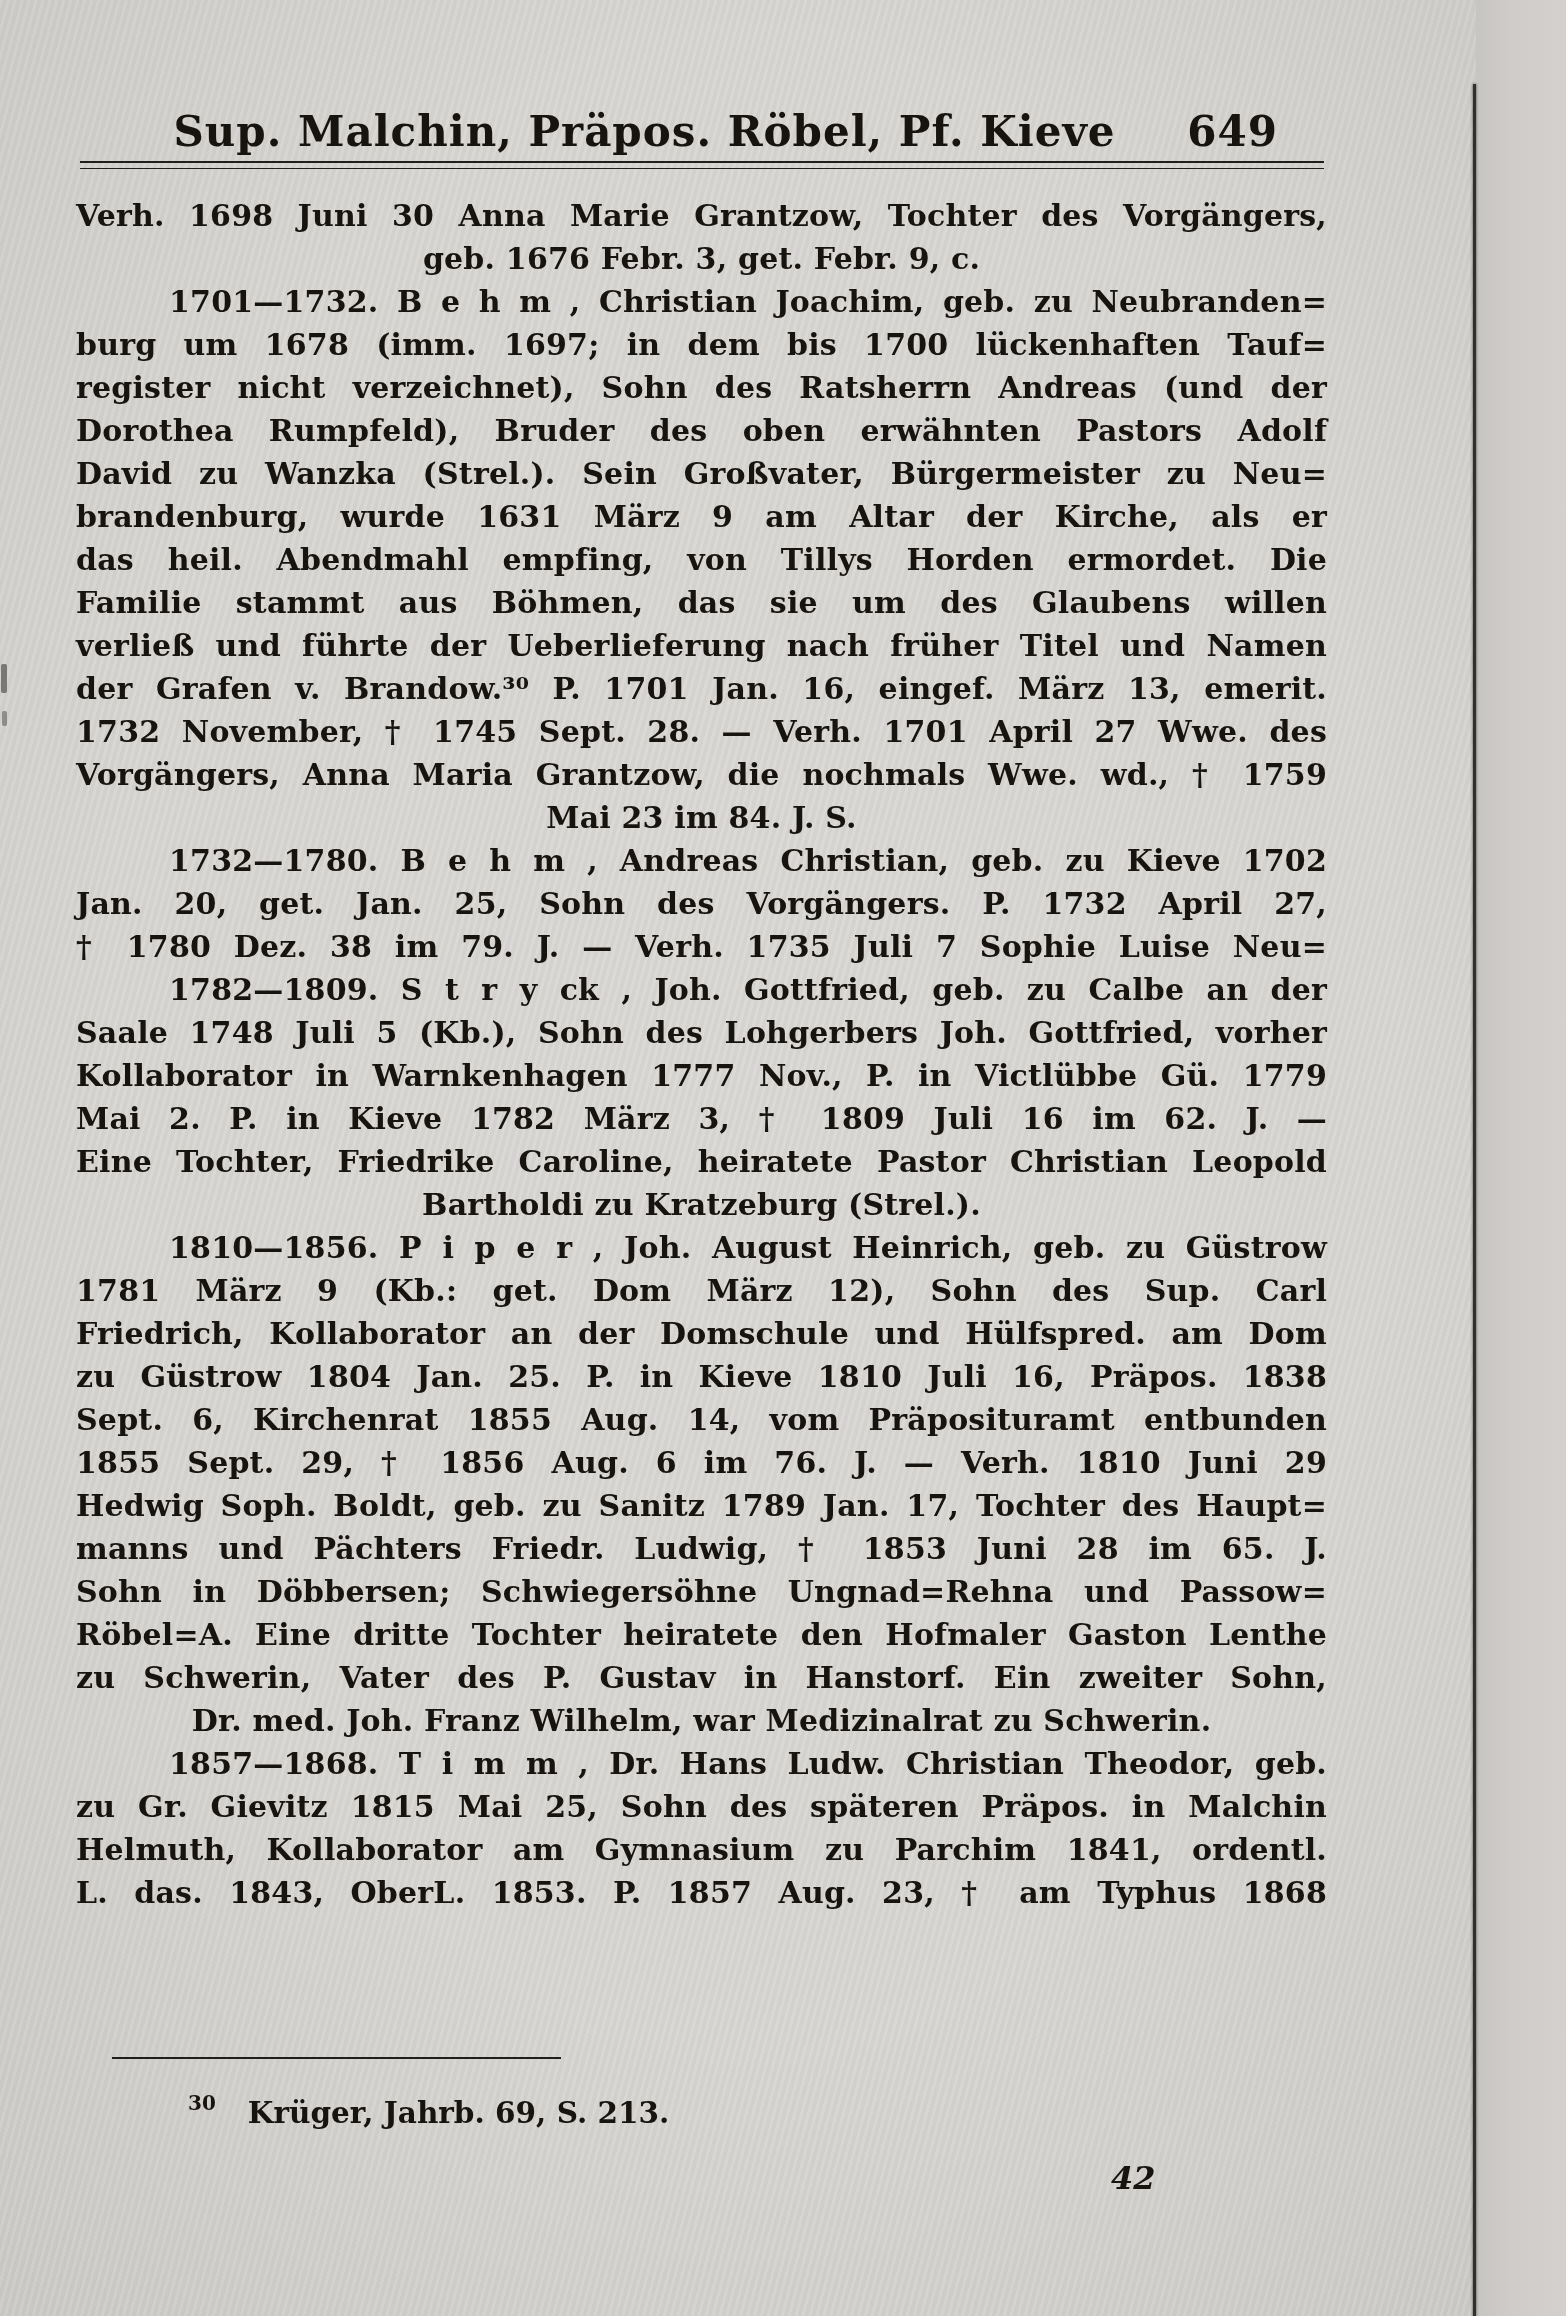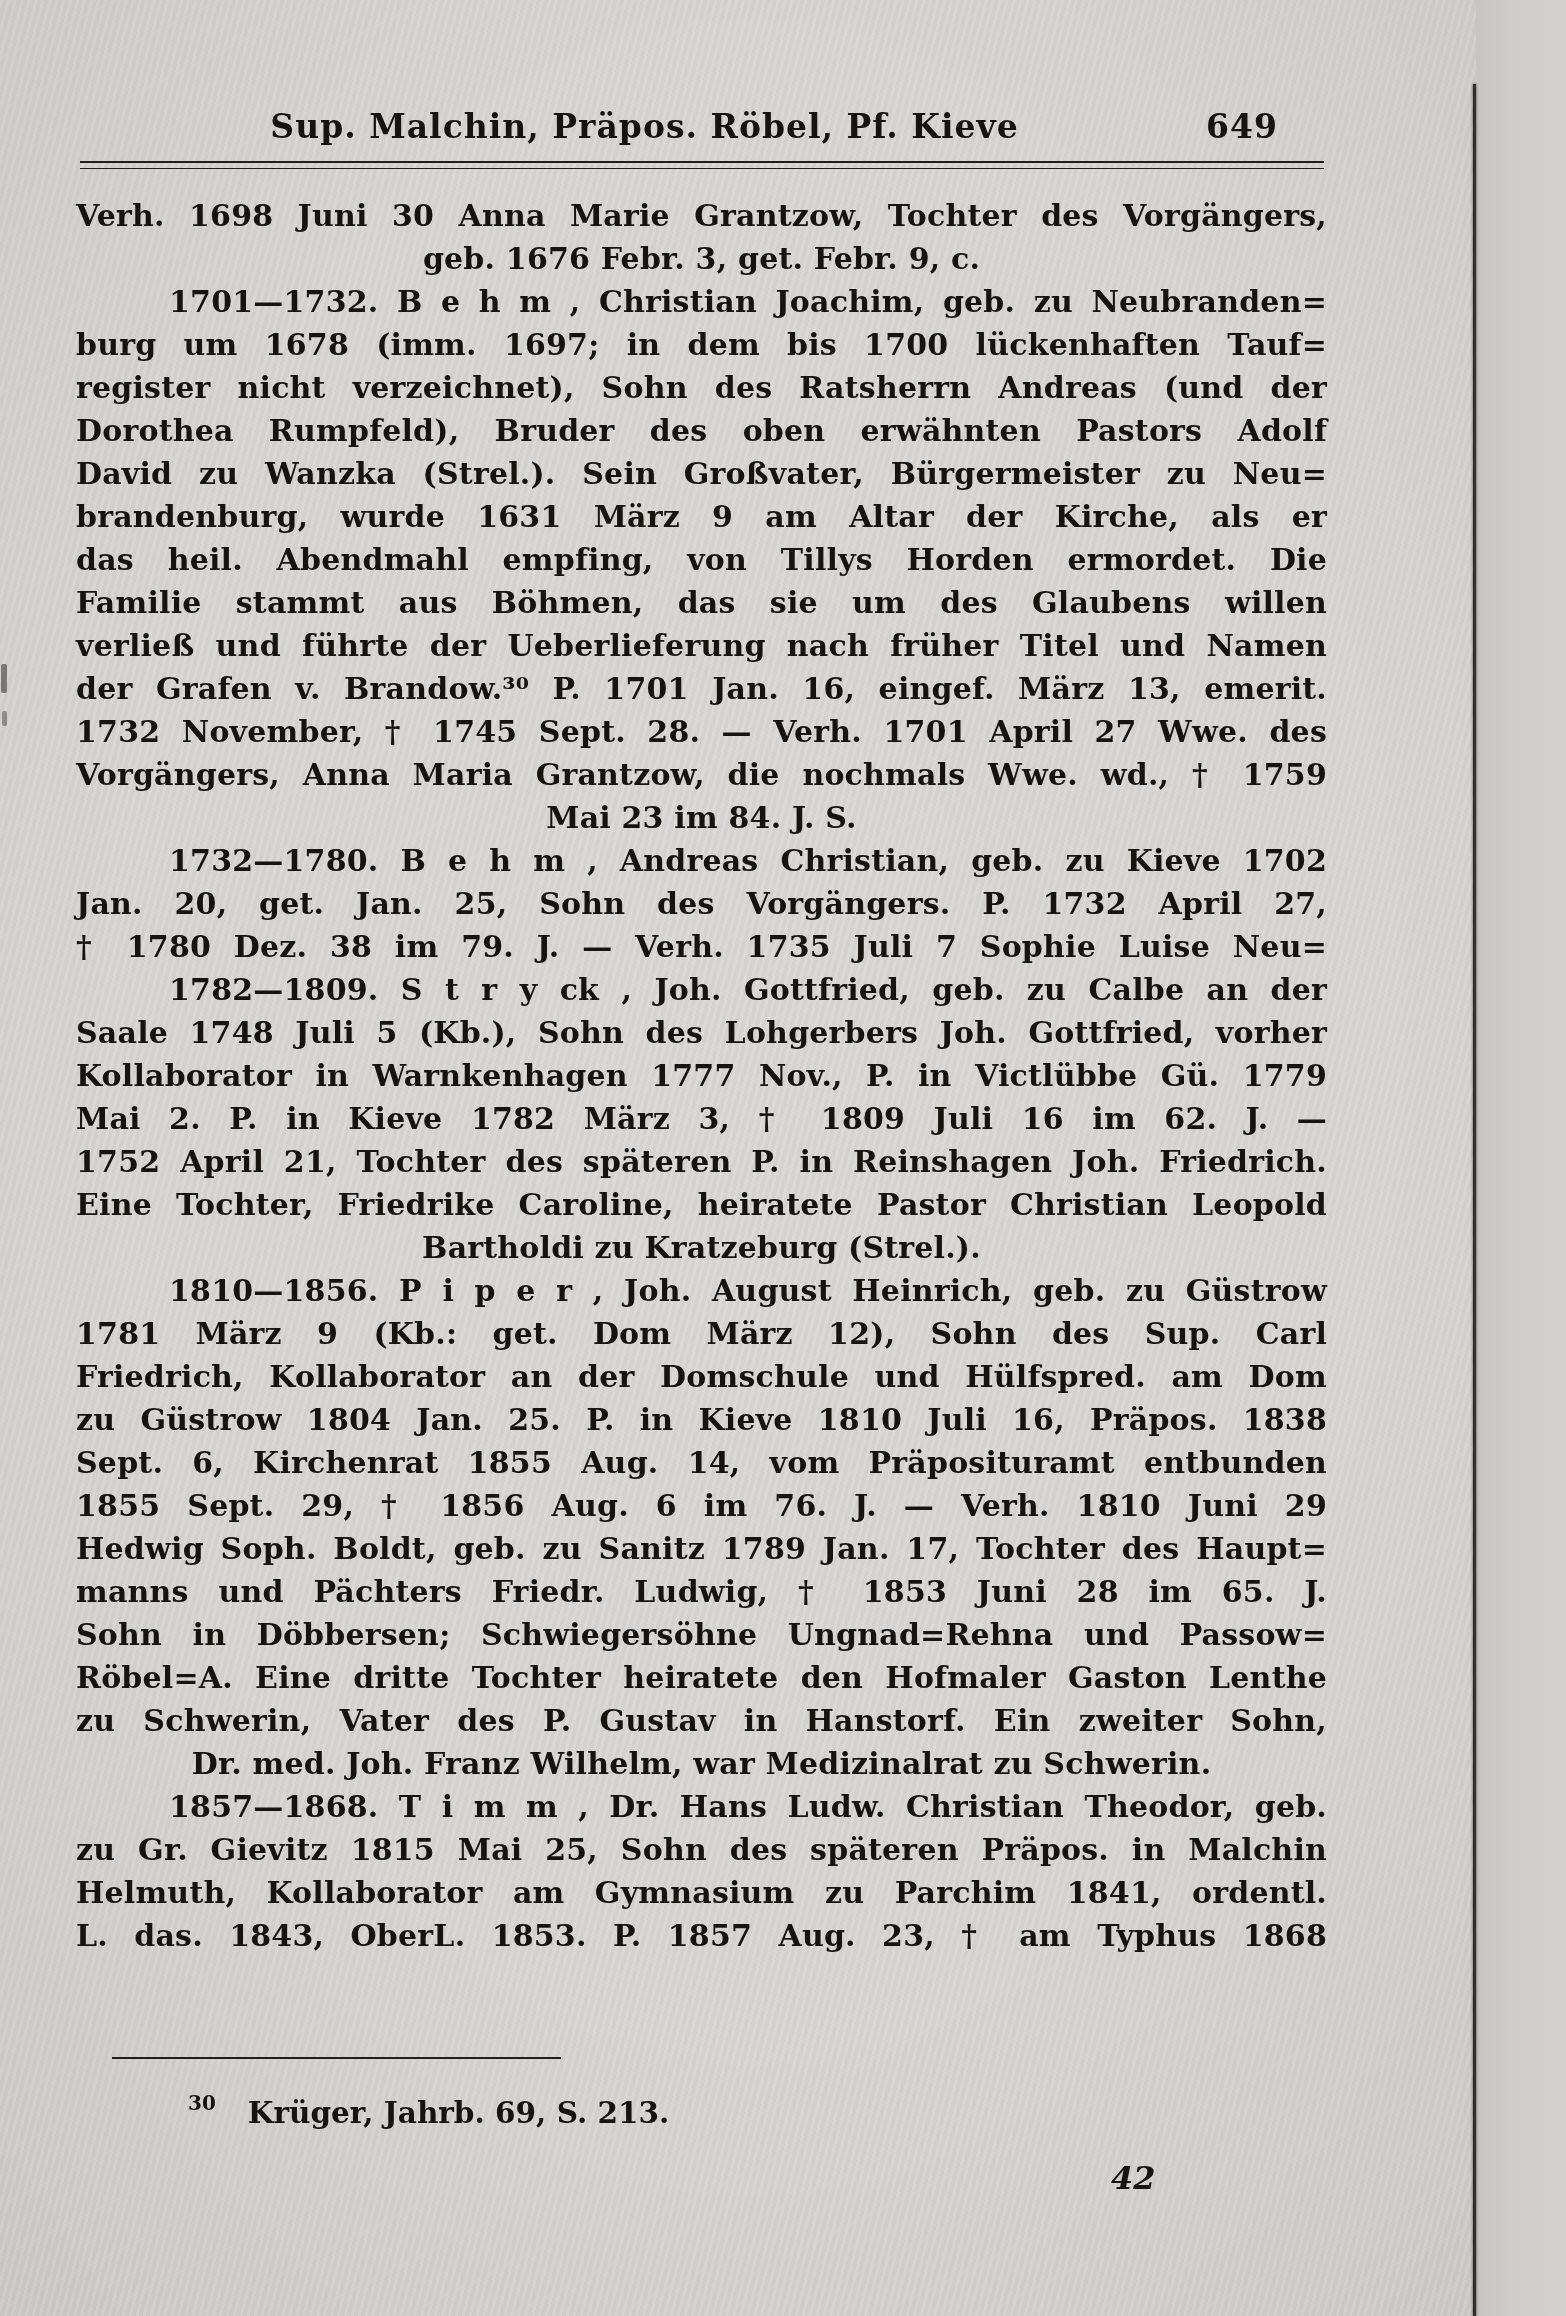--- a/index.html
+++ b/index.html
@@ -30,21 +30,21 @@
     position: absolute; left: 1px; top: 664px; width: 5.7px; height: 28.5px;
     background: #4a4845; opacity: 0.65; border-radius: 1.9px;
   }
   .margin-speck-b {
     position: absolute; left: 1.9px; top: 711px; width: 4.8px; height: 15px;
     background: #4a4845; opacity: 0.5; border-radius: 1.9px;
   }
 
   .running-head {
     position: absolute; left: 76px; top: 107px; width: 1251px; height: 46px;
-    font-size: 33px; font-weight: bold; letter-spacing: 1px;
+    font-size: 42px; font-weight: bold; letter-spacing: 1px;
   }
   .running-head-title {
     position: absolute; left: 57px; right: 171px; text-align: center;
     white-space: nowrap;
   }
   .running-head-page { position: absolute; right: 49px; top: 0; }
 
   .double-rule {
     position: absolute; left: 80px; top: 161px; width: 1244px; height: 4.8px;
     border-top: 2.9px solid #201e1b; border-bottom: 1.9px solid #201e1b;
@@ -107,21 +107,20 @@
     <div class="line just">1732 November, † 1745 Sept. 28. — Verh. 1701 April 27 Wwe. des</div>
     <div class="line just">Vorgängers, Anna Maria Grantzow, die nochmals Wwe. wd., † 1759</div>
     <div class="line">Mai 23 im 84. J. S.</div>
     <div class="line indent just">1732—1780. B e h m , Andreas Christian, geb. zu Kieve 1702</div>
     <div class="line just">Jan. 20, get. Jan. 25, Sohn des Vorgängers. P. 1732 April 27,</div>
     <div class="line just">† 1780 Dez. 38 im 79. J. — Verh. 1735 Juli 7 Sophie Luise Neu=</div>
     <div class="line indent just">1782—1809. S t r y ck , Joh. Gottfried, geb. zu Calbe an der</div>
     <div class="line just">Saale 1748 Juli 5 (Kb.), Sohn des Lohgerbers Joh. Gottfried, vorher</div>
     <div class="line just">Kollaborator in Warnkenhagen 1777 Nov., P. in Victlübbe Gü. 1779</div>
     <div class="line just">Mai 2. P. in Kieve 1782 März 3, † 1809 Juli 16 im 62. J. —</div>
-    <div class="line just">1752 April 21, Tochter des späteren P. in Reinshagen Joh. Friedrich.</div>
     <div class="line just">Eine Tochter, Friedrike Caroline, heiratete Pastor Christian Leopold</div>
     <div class="line">Bartholdi zu Kratzeburg (Strel.).</div>
     <div class="line indent just">1810—1856. P i p e r , Joh. August Heinrich, geb. zu Güstrow</div>
     <div class="line just">1781 März 9 (Kb.: get. Dom März 12), Sohn des Sup. Carl</div>
     <div class="line just">Friedrich, Kollaborator an der Domschule und Hülfspred. am Dom</div>
     <div class="line just">zu Güstrow 1804 Jan. 25. P. in Kieve 1810 Juli 16, Präpos. 1838</div>
     <div class="line just">Sept. 6, Kirchenrat 1855 Aug. 14, vom Präposituramt entbunden</div>
     <div class="line just">1855 Sept. 29, † 1856 Aug. 6 im 76. J. — Verh. 1810 Juni 29</div>
     <div class="line just">Hedwig Soph. Boldt, geb. zu Sanitz 1789 Jan. 17, Tochter des Haupt=</div>
     <div class="line just">manns und Pächters Friedr. Ludwig, † 1853 Juni 28 im 65. J.</div>

